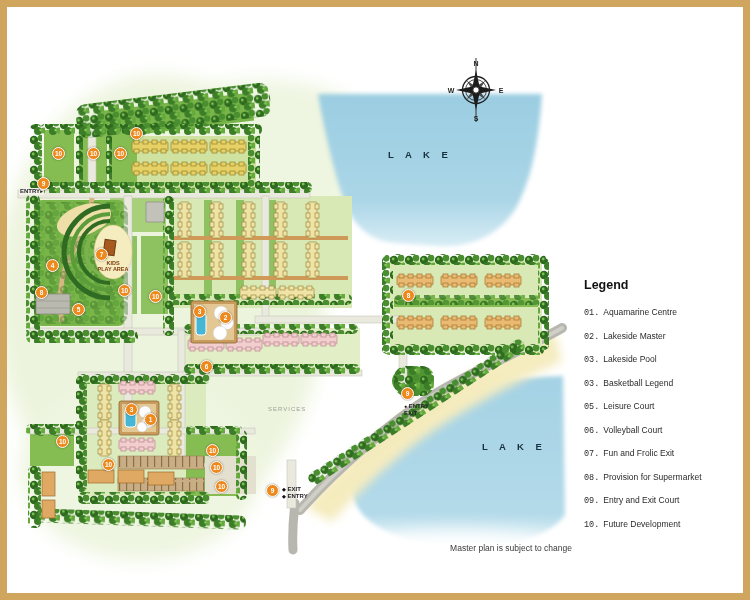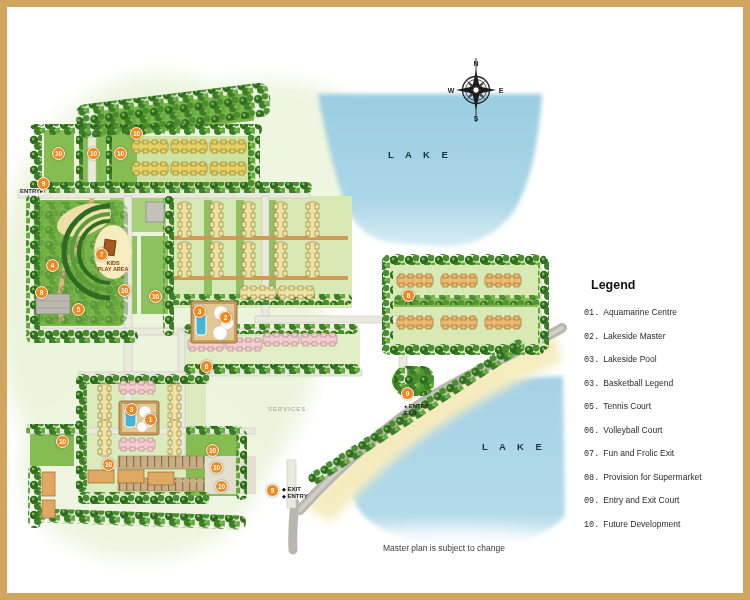--- a/index.html
+++ b/index.html
@@ -15,24 +15,24 @@
   .kids{font-size:5.5px;line-height:5.5px;color:#7c3c12;font-weight:bold;text-align:center;}
   .svc{font-size:6px;color:#a0a096;letter-spacing:1px;}
   
   .mk{position:absolute;width:11px;height:11px;border-radius:50%;background:#ee8a1d;
       border:1px solid #fff;box-shadow:0 0 2px rgba(60,30,0,.55);color:#fff;font-size:6.5px;
       font-weight:bold;display:flex;align-items:center;justify-content:center;z-index:30;}
   
   .cletter{font-size:7px;font-weight:bold;color:#222;}
   
   .legend{position:absolute;left:584px;top:278px;width:160px;color:#1c1c1c;}
-  .legend h3{margin:0 0 15px 7px;font-size:12.5px;color:#111;}
+  .legend h3{margin:0 0 15px 0;font-size:12.5px;color:#111;}
   .li{font-size:8.5px;margin-bottom:12.5px;color:#2a2a2a;white-space:nowrap;}
   .li .ln{margin-right:4px;font-family:Liberation Mono, monospace;}
-  .note{position:absolute;left:383px;top:543px;width:200px;text-align:left;font-size:8.5px;color:#3a3a3a;}
+  .note{position:absolute;left:372px;top:543px;width:200px;text-align:right;font-size:8.5px;color:#3a3a3a;}
 </style>
 </head>
 <body>
 
 <div class="stage">
 
   <svg class="layer" width="750" height="600" viewBox="0 0 750 600">
     <defs>
       <filter id="soft" x="-20%" y="-20%" width="140%" height="140%">
           <feGaussianBlur stdDeviation="2.2"></feGaussianBlur>
@@ -334,21 +334,21 @@
   <div class="mk" style="left:401px;top:387px;">9</div>
   <div class="mk" style="left:56px;top:435px;">10</div>
   <div class="mk" style="left:102px;top:458px;">10</div>
 
   <div class="legend">
     <h3>Legend</h3>
     <div class="li"><span class="ln">01.</span><span>Aquamarine Centre</span></div>
     <div class="li"><span class="ln">02.</span><span>Lakeside Master</span></div>
     <div class="li"><span class="ln">03.</span><span>Lakeside Pool</span></div>
     <div class="li"><span class="ln">03.</span><span>Basketball Legend</span></div>
-    <div class="li"><span class="ln">05.</span><span>Tennis Court</span></div>
+    <div class="li"><span class="ln">05.</span><span>Leisure Court</span></div>
     <div class="li"><span class="ln">06.</span><span>Volleyball Court</span></div>
     <div class="li"><span class="ln">07.</span><span>Fun and Frolic Exit</span></div>
     <div class="li"><span class="ln">08.</span><span>Provision for Supermarket</span></div>
     <div class="li"><span class="ln">09.</span><span>Entry and Exit Court</span></div>
     <div class="li"><span class="ln">10.</span><span>Future Development</span></div>
   </div>
 
   <div class="note">Master plan is subject to change</div>
 
   <div class="frame"></div>

